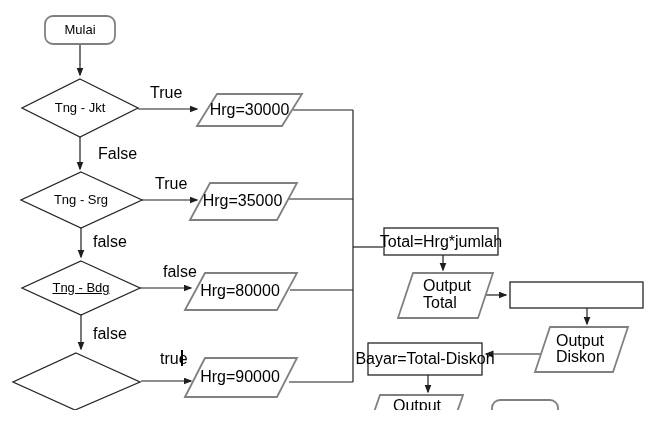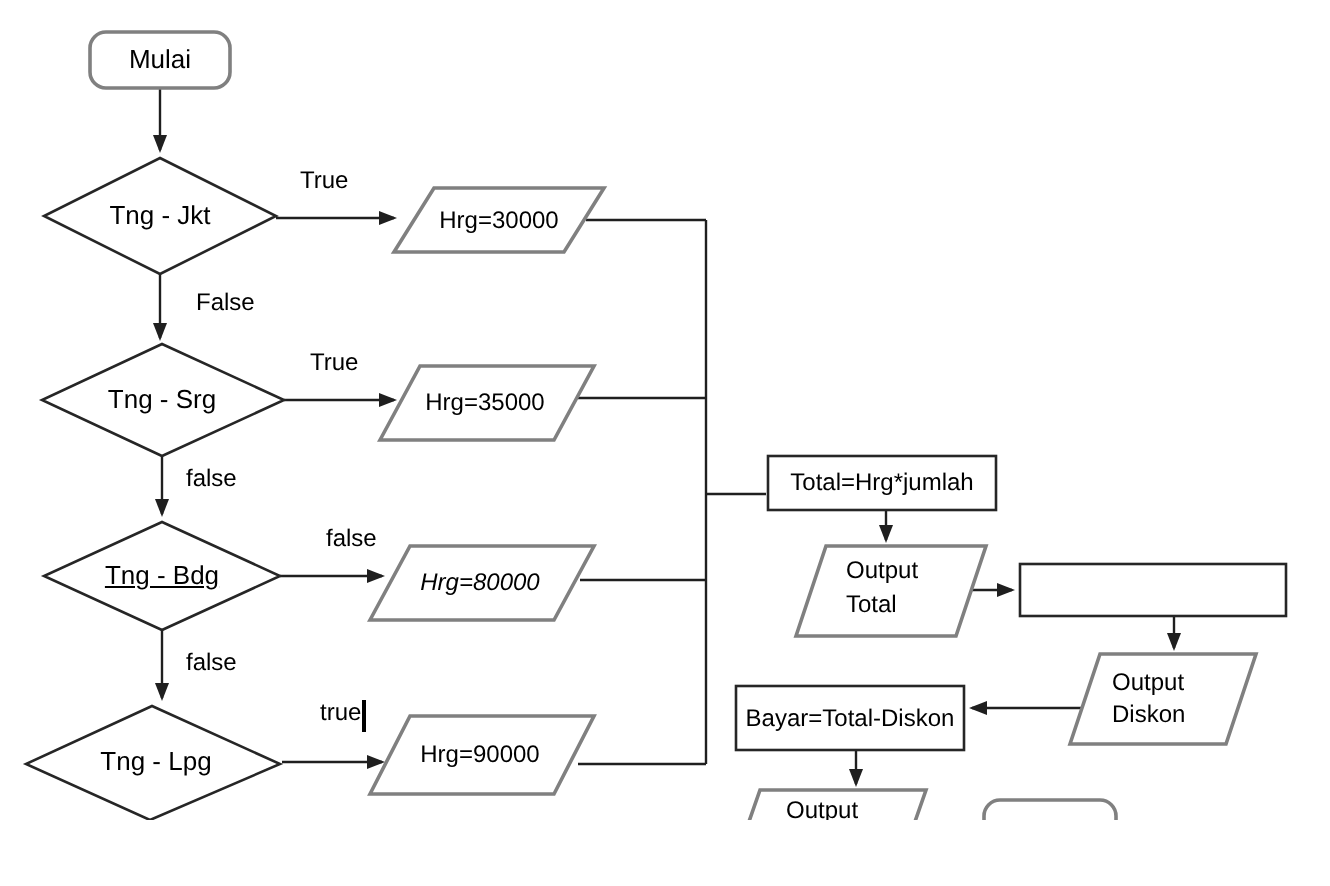--- a/index.html
+++ b/index.html
@@ -9,21 +9,21 @@
     background:#ffffff;
     font-family:"Liberation Sans",sans-serif;
     overflow:hidden;
   }
   svg.layer{position:absolute;left:0;top:0;}
   svg .edge{stroke:var(--line,#1f1f1f);stroke-width:1.2;fill:none;}
   svg .blackshape{stroke:var(--shape-black,#262626);stroke-width:1.3;fill:#ffffff;}
   svg .grayshape{stroke:var(--shape-gray,#808080);stroke-width:1.8;fill:#ffffff;}
   svg marker path{fill:var(--line,#1f1f1f);}
   .lbl{
-    position:absolute;color:#000000;font-size:12px;line-height:1.2;
+    position:absolute;color:#000000;font-size:16px;line-height:1.2;
     white-space:nowrap;
   }
   .ctr{display:flex;align-items:center;justify-content:center;text-align:center;}
   .big{font-size:13px;}
   .multiline{white-space:pre-line;line-height:16px;}
   .cursor{position:absolute;width:2px;height:16px;background:#000000;}
 </style>
 </head>
 <body>
 
@@ -77,22 +77,21 @@
     <polygon class="grayshape" points="365,438 380,395 463,395 448,438"></polygon>
     <rect class="grayshape" x="492" y="400" width="66" height="28" rx="8"></rect>
   </svg>
 
   <div class="lbl ctr big" style="left:45px;top:16px;width:70px;height:28px;">Mulai</div>
   <div class="lbl ctr big" style="left:25px;top:97px;width:110px;height:22px;">Tng - Jkt</div>
   <div class="lbl ctr" style="left:199px;top:96px;width:101px;height:28px;">Hrg=30000</div>
   <div class="lbl ctr big" style="left:26px;top:189px;width:110px;height:22px;text-align:center;">Tng - Srg</div>
   <div class="lbl ctr" style="left:192px;top:188px;width:101px;height:26px;">Hrg=35000</div>
   <div class="lbl ctr big" style="left:26px;top:277px;width:110px;height:22px;text-decoration:underline;">Tng - Bdg</div>
-  <div class="lbl ctr" style="left:187px;top:278px;width:106px;height:26px;font-style:italic;">Hrg=80000</div>
-  <div class="lbl ctr big" style="left:23px;top:370px;width:110px;height:22px;">Tng - Lpg</div>
+  <div class="lbl ctr" style="left:187px;top:278px;width:106px;height:26px;">Hrg=80000</div>
   <div class="lbl ctr" style="left:187px;top:364px;width:106px;height:26px;">Hrg=90000</div>
   <div class="lbl ctr" style="left:384px;top:229px;width:114px;height:25px;">Total=Hrg*jumlah</div>
   <div class="lbl multiline" style="left:423px;top:277px;line-height:17px;">Output
 Total</div>
   <div class="lbl multiline" style="left:556px;top:333px;line-height:16px;">Output
 Diskon</div>
   <div class="lbl ctr" style="left:368px;top:343px;width:114px;height:32px;">Bayar=Total-Diskon</div>
   <div class="lbl multiline" style="left:393px;top:397px;line-height:17px;">Output
 Bayar</div>
 

